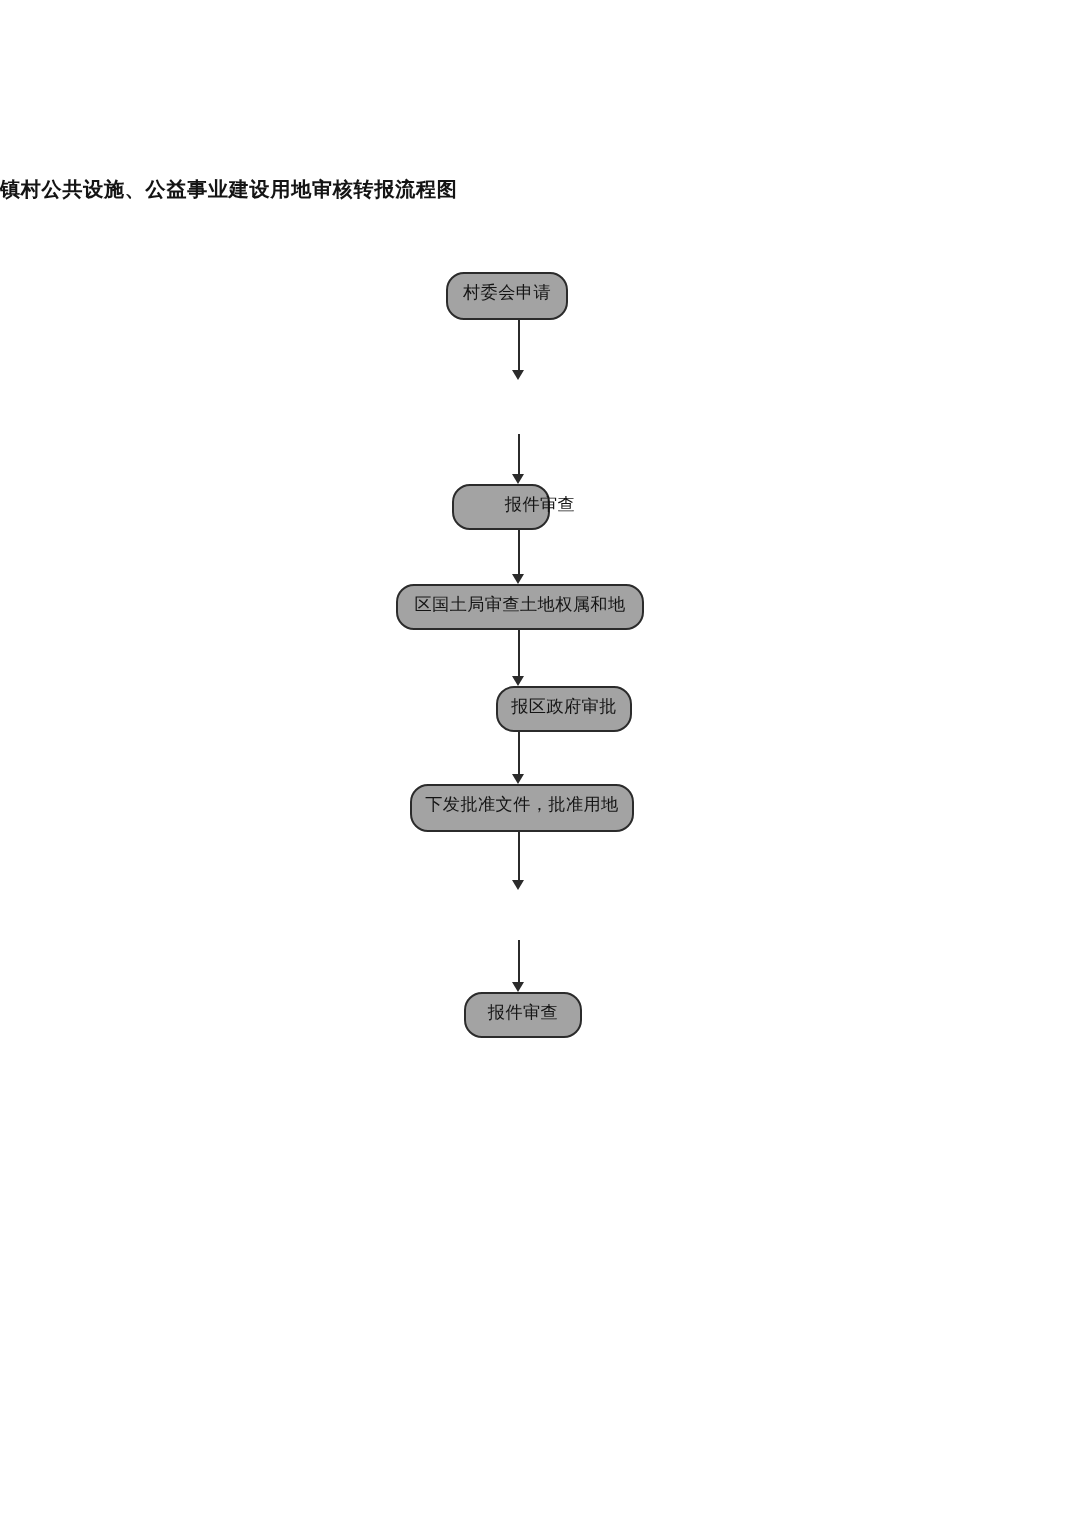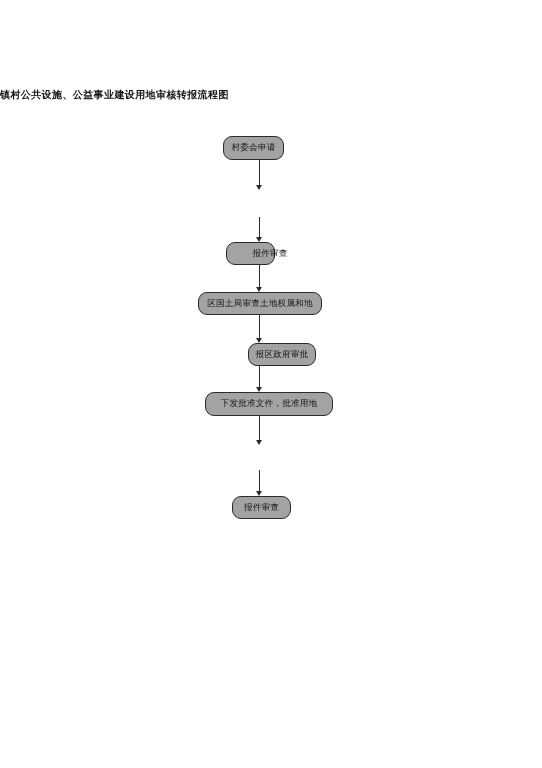--- a/index.html
+++ b/index.html
@@ -106,21 +106,21 @@
       </div>
       <div class="node" style="left: 226px; top: 242px; width: 49px; height: 23px; padding-left: 39px;">
         <span>报件审查</span>
       </div>
       <div class="node" style="left: 198px; top: 292px; width: 124px; height: 23px;">
         <span>区国土局审查土地权属和地</span>
       </div>
       <div class="node" style="left: 224px; top: 343px; width: 68px; height: 23px; margin-left: 24px;">
         <span>报区政府审批</span>
       </div>
-      <div class="node" style="left: 205px; top: 392px; width: 128px; height: 24px;">
+      <div class="node" style="left: 205px; top: 392px; width: 112px; height: 24px;">
         <span>下发批准文件，批准用地</span>
       </div>
       <div class="node" style="left: 232px; top: 496px; width: 59px; height: 23px;">
         <span>报件审查</span>
       </div>
     </div>
 
 </div>
 
 </body></html>

